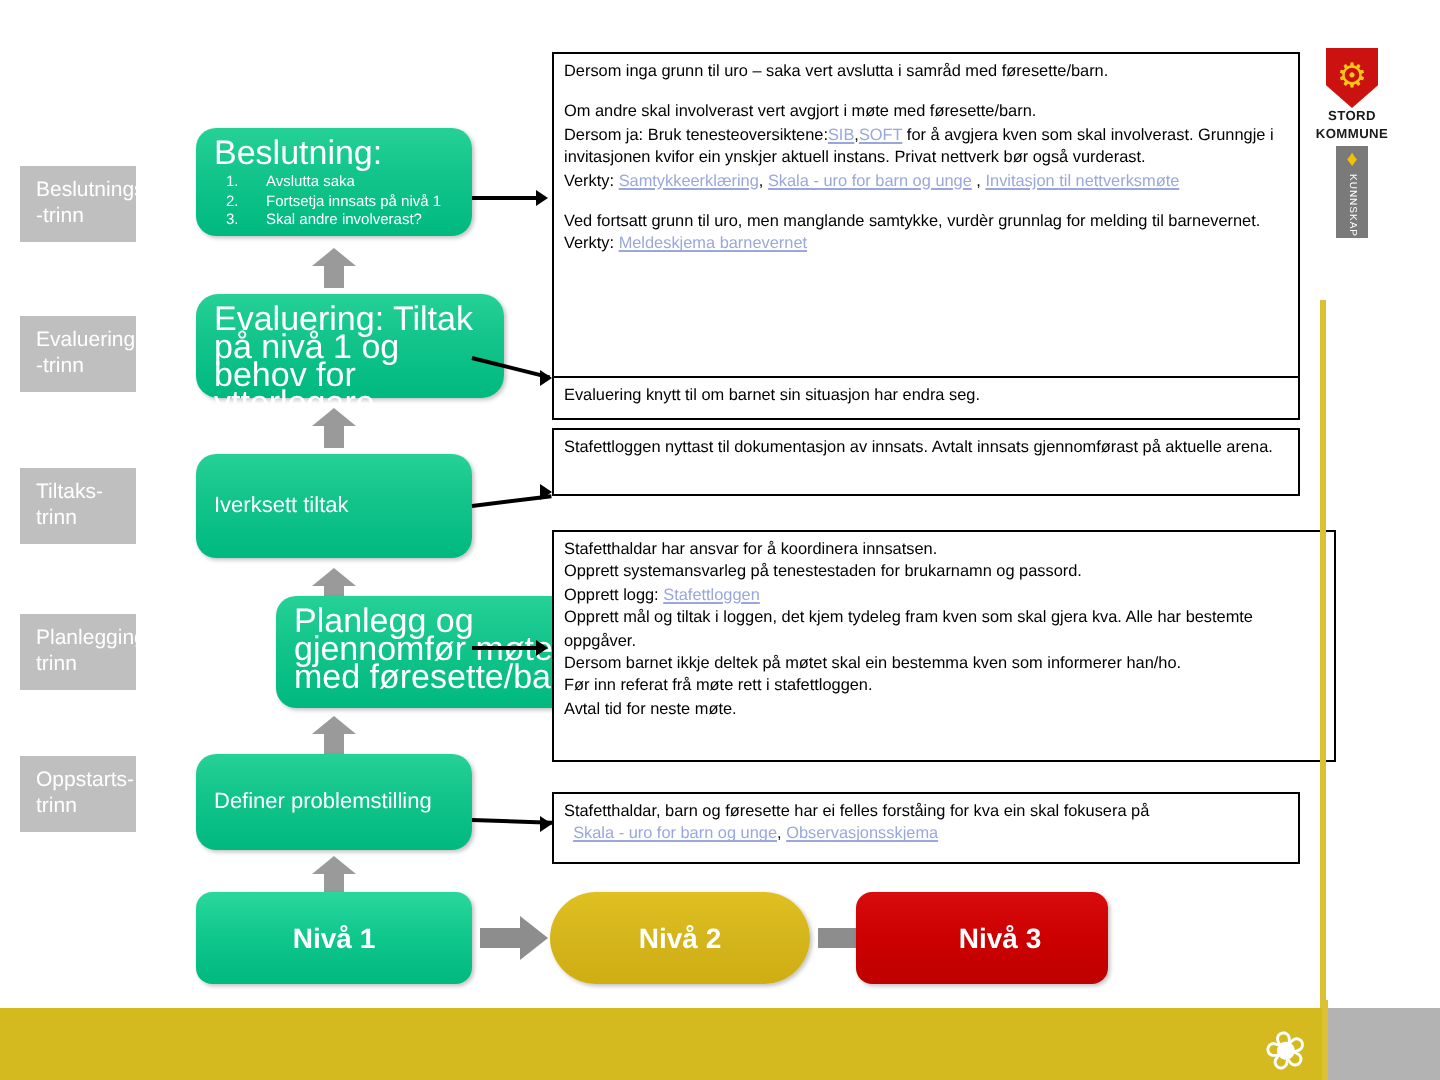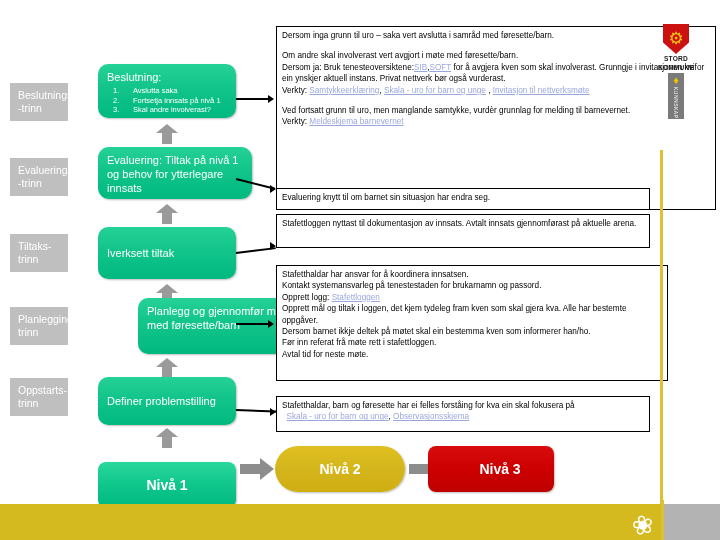--- a/index.html
+++ b/index.html
@@ -30,21 +30,21 @@
   .flow-box {
     position: absolute;
     border-radius: 10px;
     color: #ffffff;
     background: linear-gradient(to bottom, #25d196 0%, #12c48a 45%, #00b97f 100%);
     box-shadow: 1px 1px 2px rgba(0,0,0,0.25);
     padding: 6px 9px;
     font-size: 11px;
     line-height: 14px;
   }
-  .flow-box .fb-title { font-size: 11px; margin-bottom: 2px; }
+  .flow-box .fb-title { font-size: 17px; margin-bottom: 2px; }
   .flow-box ol { list-style: none; margin: 0; padding: 0; }
   .flow-box ol li {
     font-size: 7.5px;
     line-height: 9.5px;
     padding-left: 26px;
     position: relative;
   }
   .flow-box ol li .num {
     position: absolute; left: 6px; top: 0;
   }
@@ -265,21 +265,21 @@
 
   <div class="conn" style="left:236px; top:252px; width:40px; transform:rotate(-7deg);"></div>
   <div class="conn-head" style="left:270px; top:242px;"></div>
 
   <div class="conn" style="left:236px; top:323px; width:36px;"></div>
   <div class="conn-head" style="left:268px; top:320px;"></div>
 
   <div class="conn" style="left:236px; top:409px; width:40px; transform:rotate(2deg);"></div>
   <div class="conn-head" style="left:270px; top:408px;"></div>
 
-  <div class="text-box" style="left:276px; top:26px; width:440px; height:184px;">
+  <div class="text-box" style="left:276px; top:26px; width:374px; height:184px;">
     <p>Dersom inga grunn til uro – saka vert avslutta i samråd med føresette/barn.</p>
     <div class="blank"></div>
     <p>Om andre skal involverast vert avgjort i møte med føresette/barn.</p>
     <p><span>Dersom ja: Bruk tenesteoversiktene:</span><span class="lnk">SIB</span>,<span class="lnk">SOFT</span><span> for å avgjera kven som skal involverast. Grunngje i invitasjonen kvifor ein ynskjer aktuell instans. Privat nettverk bør også vurderast.</span></p>
     <p><span>Verkty:</span>
       <span class="lnk">Samtykkeerklæring</span>,
       <span class="lnk">Skala - uro for barn og unge</span> ,
       <span class="lnk">Invitasjon til nettverksmøte</span></p>
     <div class="blank"></div>
     <p>Ved fortsatt grunn til uro, men manglande samtykke, vurdèr grunnlag for melding til barnevernet.</p>
@@ -290,36 +290,36 @@
   <div class="text-box" style="left:276px; top:188px; width:374px; height:22px;">
     <p>Evaluering knytt til om barnet sin situasjon har endra seg.</p>
   </div>
 
   <div class="text-box" style="left:276px; top:214px; width:374px; height:34px;">
     <p>Stafettloggen nyttast til dokumentasjon av innsats. Avtalt innsats gjennomførast på aktuelle arena.</p>
   </div>
 
   <div class="text-box" style="left:276px; top:265px; width:392px; height:116px;">
     <p>Stafetthaldar har ansvar for å koordinera innsatsen.</p>
-    <p>Kontakt systemansvarleg på tenestestaden for brukarnamn og passord.</p>
+    <p>Opprett systemansvarleg på tenestestaden for brukarnamn og passord.</p>
     <p><span>Opprett logg:</span>
       <span class="lnk">Stafettloggen</span></p>
     <p>Opprett mål og tiltak i loggen, det kjem tydeleg fram kven som skal gjera kva. Alle har bestemte oppgåver.</p>
     <p>Dersom barnet ikkje deltek på møtet skal ein bestemma kven som informerer han/ho.</p>
     <p>Før inn referat frå møte rett i stafettloggen.</p>
     <p>Avtal tid for neste møte.</p>
   </div>
 
   <div class="text-box" style="left:276px; top:396px; width:374px; height:36px;">
     <p>Stafetthaldar, barn og føresette har ei felles forståing for kva ein skal fokusera på</p>
     <p>&nbsp;&nbsp;<span class="lnk">Skala - uro for barn og unge</span><span>,</span>
       <span class="lnk">Observasjonsskjema</span></p>
   </div>
 
-  <div class="level-box lv1" style="left:98px; top:446px; width:138px; height:46px;margin-top:16px;">
+  <div class="level-box lv1" style="left:98px; top:446px; width:138px; height:46px;">
     <span>Nivå 1</span>
   </div>
   <div class="right-arrow" style="left:240px; top:458px;">
     <div class="shaft"></div>
       <div class="head"></div>
   </div>
   <div class="level-box lv2" style="left:275px; top:446px; width:130px; height:46px;border-radius:23px;">
     <span>Nivå 2</span>
   </div>
   <div class="right-arrow" style="left:409px; top:458px;">

